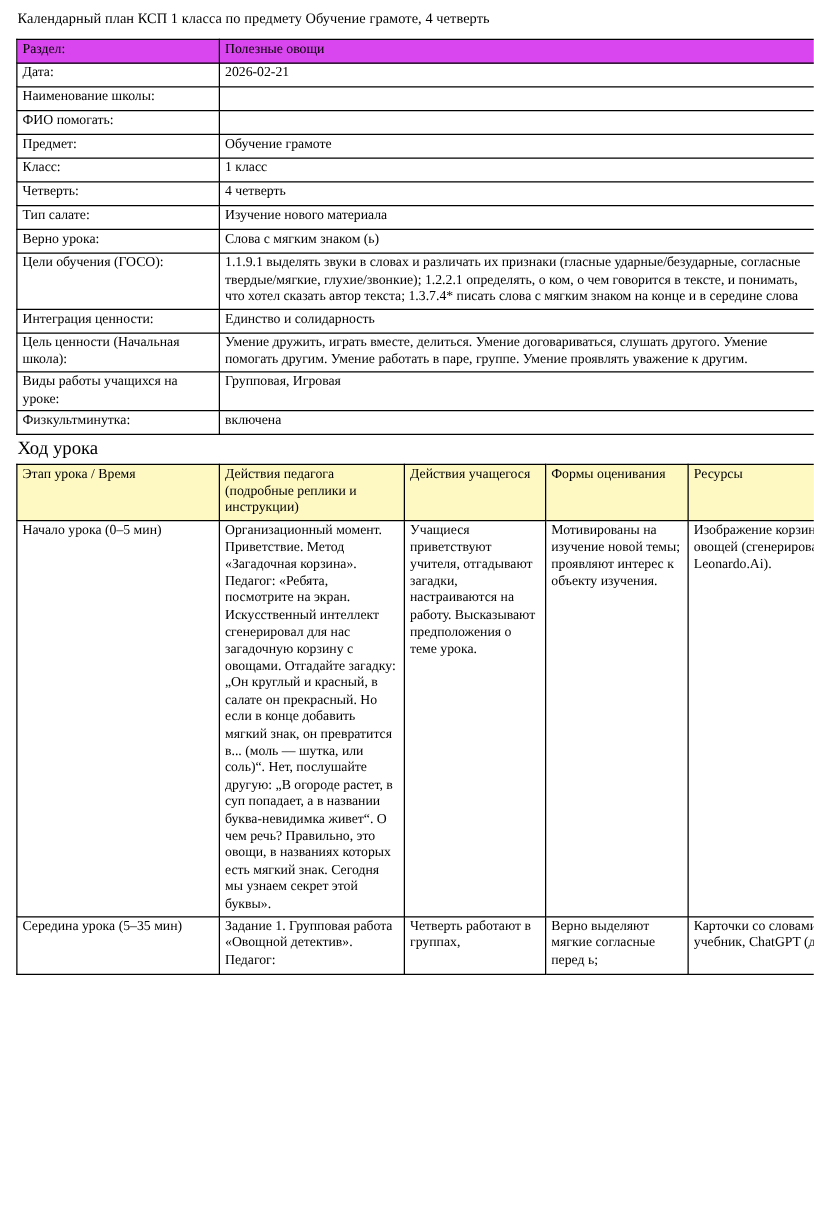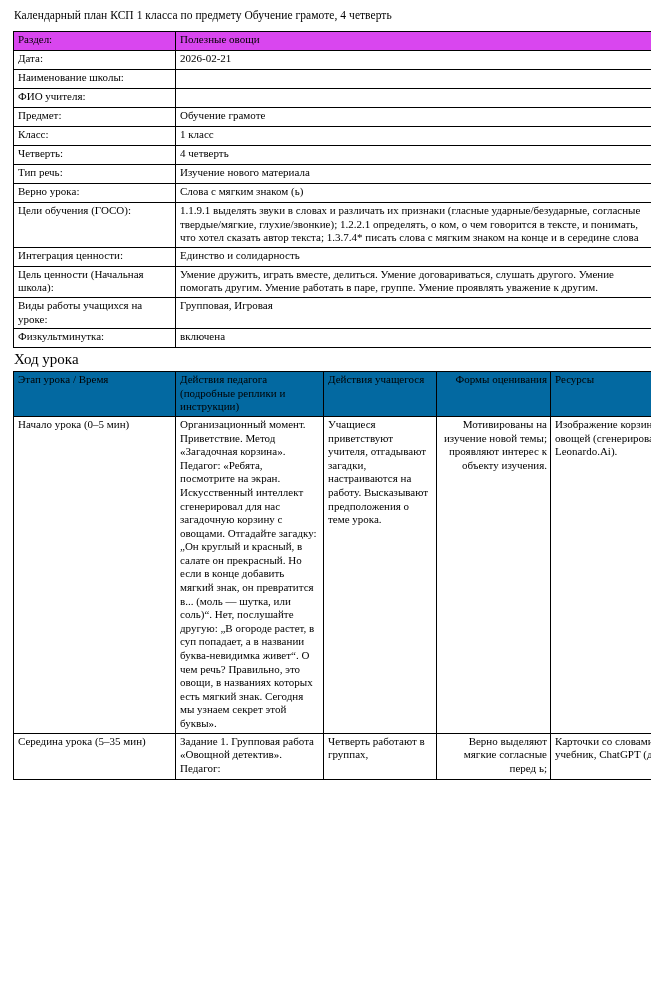--- a/index.html
+++ b/index.html
@@ -45,26 +45,26 @@
   #info-table td{ height:15px; }
 
   .section-label{
     font-size:15px;
     line-height:15px;
     margin:4px 0 4px 1px;
   }
 
   
   #flow-table thead td, #flow-table tr.head td{
-    background:#0369a1;
+    background:#fef9c3;
   }
   #flow-table td.c0{ width:154px; }
   #flow-table td.c1{ width:140px;margin-left:48px; }
   #flow-table td.c2{ width:105px; }
-  #flow-table td.c3{ width:106px;text-align:right; }
+  #flow-table td.c3{ width:106px; }
   #flow-table td.c4{ width:120px; }
   .clip{ height:42px; overflow:hidden; }
 </style>
 </head>
 <body>
 
 <div class="page">
 
   <div class="doc-title">Календарный план КСП 1 класса по предмету Обучение грамоте, 4 четверть</div>
 
@@ -76,37 +76,37 @@
       </tr>
       <tr>
         <td class="k">Дата:</td>
         <td class="v">2026-02-21</td>
       </tr>
       <tr>
         <td class="k">Наименование школы:</td>
         <td class="v"></td>
       </tr>
       <tr>
-        <td class="k">ФИО учителя:</td>
+        <td class="k">ФИО помогать:</td>
         <td class="v"></td>
       </tr>
       <tr>
         <td class="k">Предмет:</td>
         <td class="v">Обучение грамоте</td>
       </tr>
       <tr>
         <td class="k">Класс:</td>
         <td class="v">1 класс</td>
       </tr>
       <tr>
         <td class="k">Четверть:</td>
         <td class="v">4 четверть</td>
       </tr>
       <tr>
-        <td class="k">Тип речь:</td>
+        <td class="k">Тип салате:</td>
         <td class="v">Изучение нового материала</td>
       </tr>
       <tr>
         <td class="k">Верно урока:</td>
         <td class="v">Слова с мягким знаком (ь)</td>
       </tr>
       <tr>
         <td class="k">Цели обучения (ГОСО):</td>
         <td class="v">1.1.9.1 выделять звуки в словах и различать их признаки (гласные ударные/безударные, согласные твердые/мягкие, глухие/звонкие); 1.2.2.1 определять, о ком, о чем говорится в тексте, и понимать, что хотел сказать автор текста; 1.3.7.4* писать слова с мягким знаком на конце и в середине слова</td>
       </tr>

